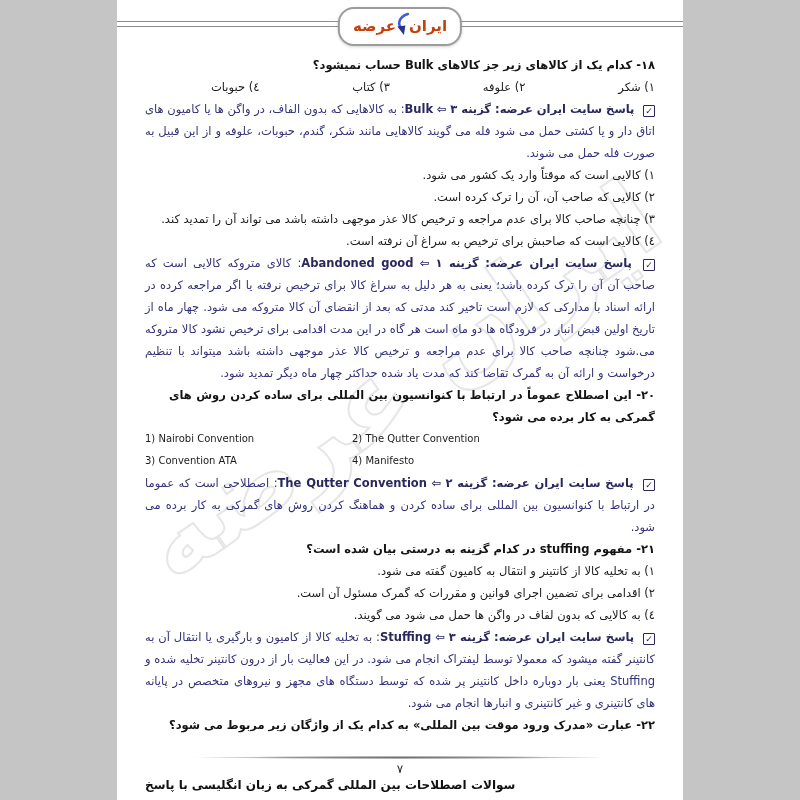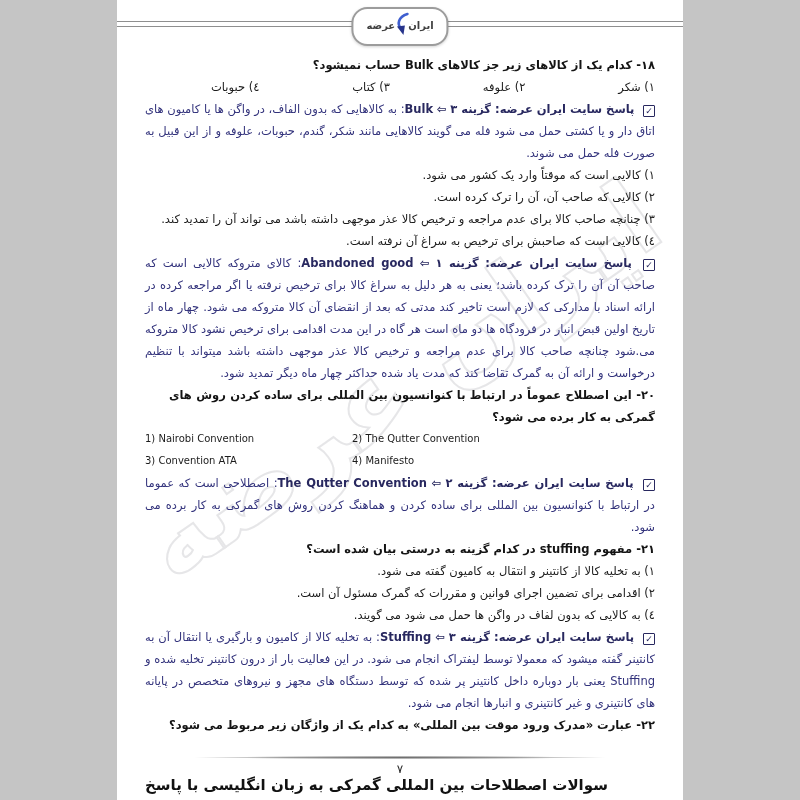--- a/index.html
+++ b/index.html
@@ -27,21 +27,21 @@
   .logo-pill {
     position:absolute; top:7px; left:50%; transform:translateX(-50%);
     background:#fff;
     border:2px solid #9c9c9c;
     border-radius:16px;
     padding:3px 13px 4px;
     display:flex; align-items:center; gap:1px;
     direction:rtl;
     box-shadow:0 1px 3px rgba(0,0,0,.18);
   }
-  .logo-word { color:#404040; font-weight:bold; font-size:10px; line-height:18px; white-space:nowrap; }
+  .logo-word { color:#c2410c; font-weight:bold; font-size:15px; line-height:18px; white-space:nowrap; }
   .logo-arrow { margin:0 -2px; display:block; }
   
   .watermark {
     position:absolute; top:320px; left:50%;
     transform:translateX(-50%) rotate(-35deg);
     font-size:105px; font-weight:bold; white-space:nowrap;
     color:transparent; -webkit-text-stroke:2px #e4e4e6;
     opacity:.9; z-index:0; pointer-events:none;
   }
   
@@ -72,21 +72,21 @@
     position:absolute; bottom:6px; left:28px; right:28px;
     background:#fff; z-index:3; padding-top:3px;
   }
   .footer-divider {
     width:410px; height:3px; margin:0 auto 3px;
     background:radial-gradient(ellipse closest-side, #6f6f6f 0%, #9a9a9a 55%, rgba(190,190,190,0) 100%);
   }
   .page-number { text-align:center; font-size:12px; color:#2a2a2a; line-height:14px; }
   .footer-title {
     direction:rtl; text-align:left;
-    font-weight:bold; font-size:15px; color:#111; line-height:18px;
+    font-weight:bold; font-size:12px; color:#111; line-height:18px;
   }
 </style>
 </head>
 <body>
 
 <div class="page">
 
   <div class="watermark">ایران عرضه</div>
 
   <div class="header">

